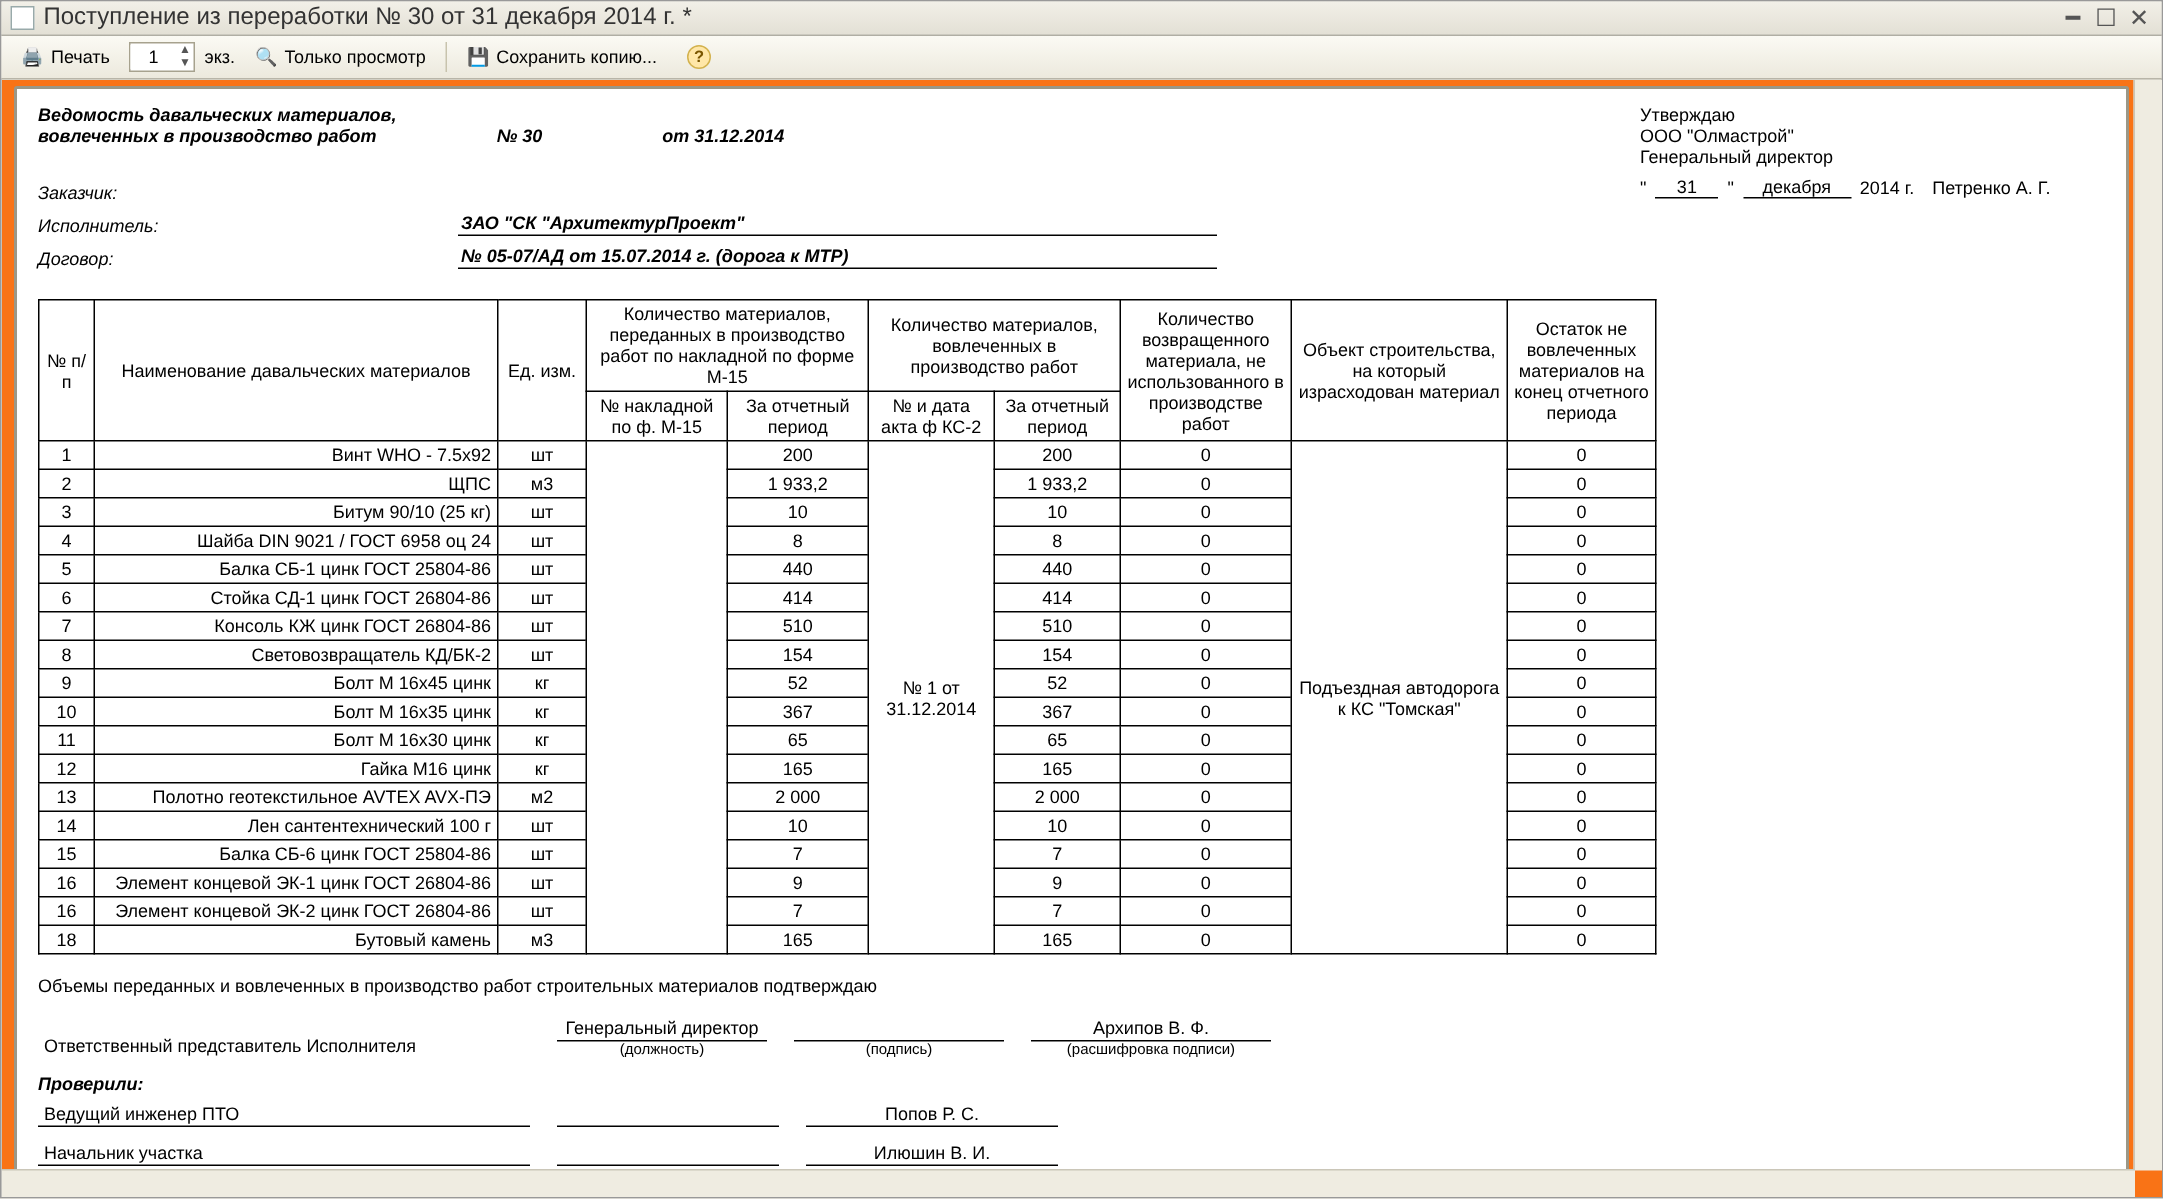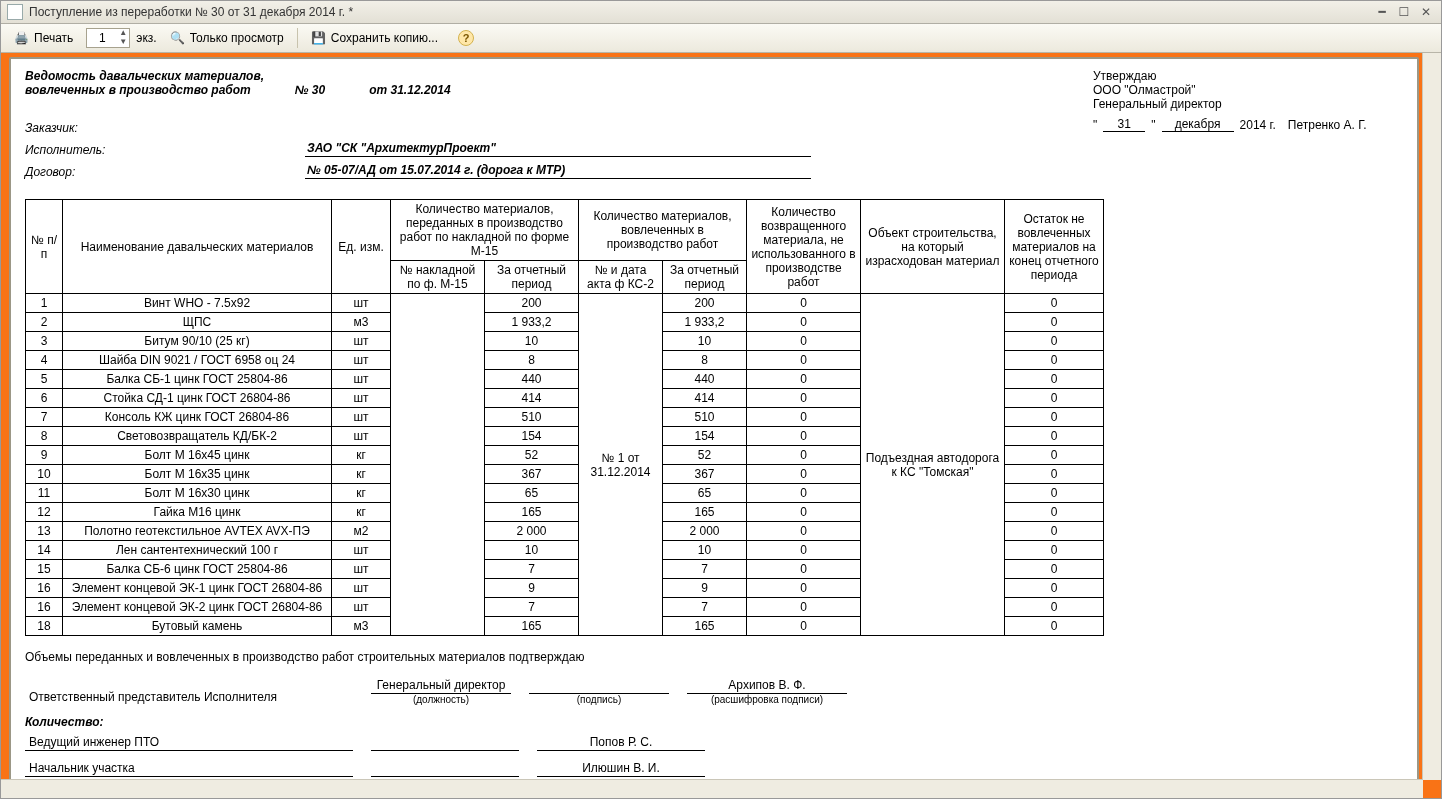--- a/index.html
+++ b/index.html
@@ -1,17 +1,17 @@
 <!DOCTYPE html>
 <html><head>
 <meta charset="utf-8">
 <style>
   html, body { margin:0; padding:0; font-family: Arial, sans-serif; font-size:12px; color:#000; background:#ebe9e0; }
   .window { width:1442px; height:799px; background:#ebe9e0; border:1px solid #999; box-sizing:border-box; display:flex; flex-direction:column; }
-  .titlebar { height:22px; background:linear-gradient(#f2f0e8,#e3e0d5); border-bottom:1px solid #b0aea4; display:flex; align-items:center; padding:0 6px; font-size:12px; color:#333; }
+  .titlebar { height:22px; background:linear-gradient(#f2f0e8,#e3e0d5); border-bottom:1px solid #b0aea4; display:flex; align-items:center; padding:0 6px; font-size:16px; color:#333; }
   .titlebar .docicon { width:14px; height:14px; background:#fff; border:1px solid #9aa; margin-right:6px; }
   .titlebar .spacer { flex:1; }
   .titlebar .winbtn { width:18px; height:14px; margin-left:4px; display:flex; align-items:center; justify-content:center; color:#555; cursor:pointer; }
   .toolbar { height:28px; background:linear-gradient(#fbfaf4,#ece9dd); border-bottom:1px solid #b8b5a8; display:flex; align-items:center; padding:0 6px; gap:6px; font-size:12px; }
   .tbtn { display:flex; align-items:center; gap:4px; padding:2px 6px; border:1px solid transparent; border-radius:3px; cursor:pointer; }
   .spin { display:flex; align-items:center; border:1px solid #a7a28e; background:#fff; height:18px; }
   .spin input { width:26px; border:none; text-align:center; font-size:12px; outline:none; }
   .spin .arrows { display:flex; flex-direction:column; }
   .spin .arrows span { width:12px; height:9px; font-size:8px; line-height:8px; text-align:center; color:#555; cursor:pointer; }
   .iconimg { width:16px; height:16px; display:inline-flex; align-items:center; justify-content:center; }
@@ -19,28 +19,28 @@
   .scrollbar-v { position:absolute; top:0; right:0; bottom:18px; width:18px; background:#efece1; border-left:1px solid #cac6b8; }
   .scrollbar-h { position:absolute; left:0; right:18px; bottom:0; height:18px; background:#efece1; border-top:1px solid #cac6b8; }
   .page { margin:4px 22px 22px 8px; background:#fff; border:2px solid #9b9786; border-radius:2px; padding:10px 14px 14px 14px; min-height:720px; box-sizing:border-box; }
   .hdr { display:flex; }
   .hdrleft { flex:1; }
   .hdrapprove { width:310px; font-size:12px; }
   .hline { display:flex; align-items:flex-end; margin-bottom:6px; }
   .lbl { width:280px; font-style:italic; }
   .val { font-style:italic; font-weight:bold; border-bottom:1px solid #000; padding:0 4px 1px 2px; flex:1; }
   .titleline1 { font-style:italic; font-weight:bold; }
-  .titleline2 { font-style:italic; font-weight:bold; display:flex; gap:44px; }
+  .titleline2 { font-style:italic; font-weight:bold; display:flex; gap:80px; }
   .approve-date { display:flex; gap:6px; align-items:flex-end; margin-top:6px; }
   .approve-cell { border-bottom:1px solid #000; text-align:center; padding:0 6px; min-width:30px; }
   table.report { border-collapse:collapse; margin-top:14px; font-size:12px; }
   table.report th, table.report td { border:1px solid #000; padding:2px 4px; }
   table.report th { font-weight:normal; text-align:center; vertical-align:middle; }
   table.report td { text-align:center; }
-  table.report td.left { text-align:center; }
+  table.report td.left { text-align:right; }
   .footer { margin-top:14px; font-size:12px; }
   .sigrow { display:flex; align-items:flex-end; gap:18px; margin-top:6px; }
   .sigcell { border-bottom:1px solid #000; text-align:center; padding:0 4px 1px 4px; }
   .sigcap { font-size:10px; text-align:center; }
   .sigblock { display:flex; flex-direction:column; }
 </style>
 </head>
 <body>
 
 <div class="window">
@@ -320,21 +320,21 @@
           <div class="sigblock" style="width:140px;">
             <div class="sigcell">&nbsp;</div>
             <div class="sigcap">(подпись)</div>
           </div>
           <div class="sigblock" style="width:160px;">
             <div class="sigcell">Архипов В. Ф.</div>
             <div class="sigcap">(расшифровка подписи)</div>
           </div>
         </div>
 
-        <div style="margin-top:10px;font-style:italic;font-weight:bold;">Количество:</div>
+        <div style="margin-top:10px;font-style:italic;font-weight:bold;">Проверили:</div>
 
         <div class="sigrow">
           <div class="sigcell" style="width:320px;text-align:left;">Ведущий инженер ПТО</div>
           <div class="sigcell" style="width:140px;">&nbsp;</div>
           <div class="sigcell" style="width:160px;">Попов Р. С.</div>
         </div>
         <div class="sigrow" style="margin-top:10px;">
           <div class="sigcell" style="width:320px;text-align:left;">Начальник участка</div>
           <div class="sigcell" style="width:140px;">&nbsp;</div>
           <div class="sigcell" style="width:160px;">Илюшин В. И.</div>

